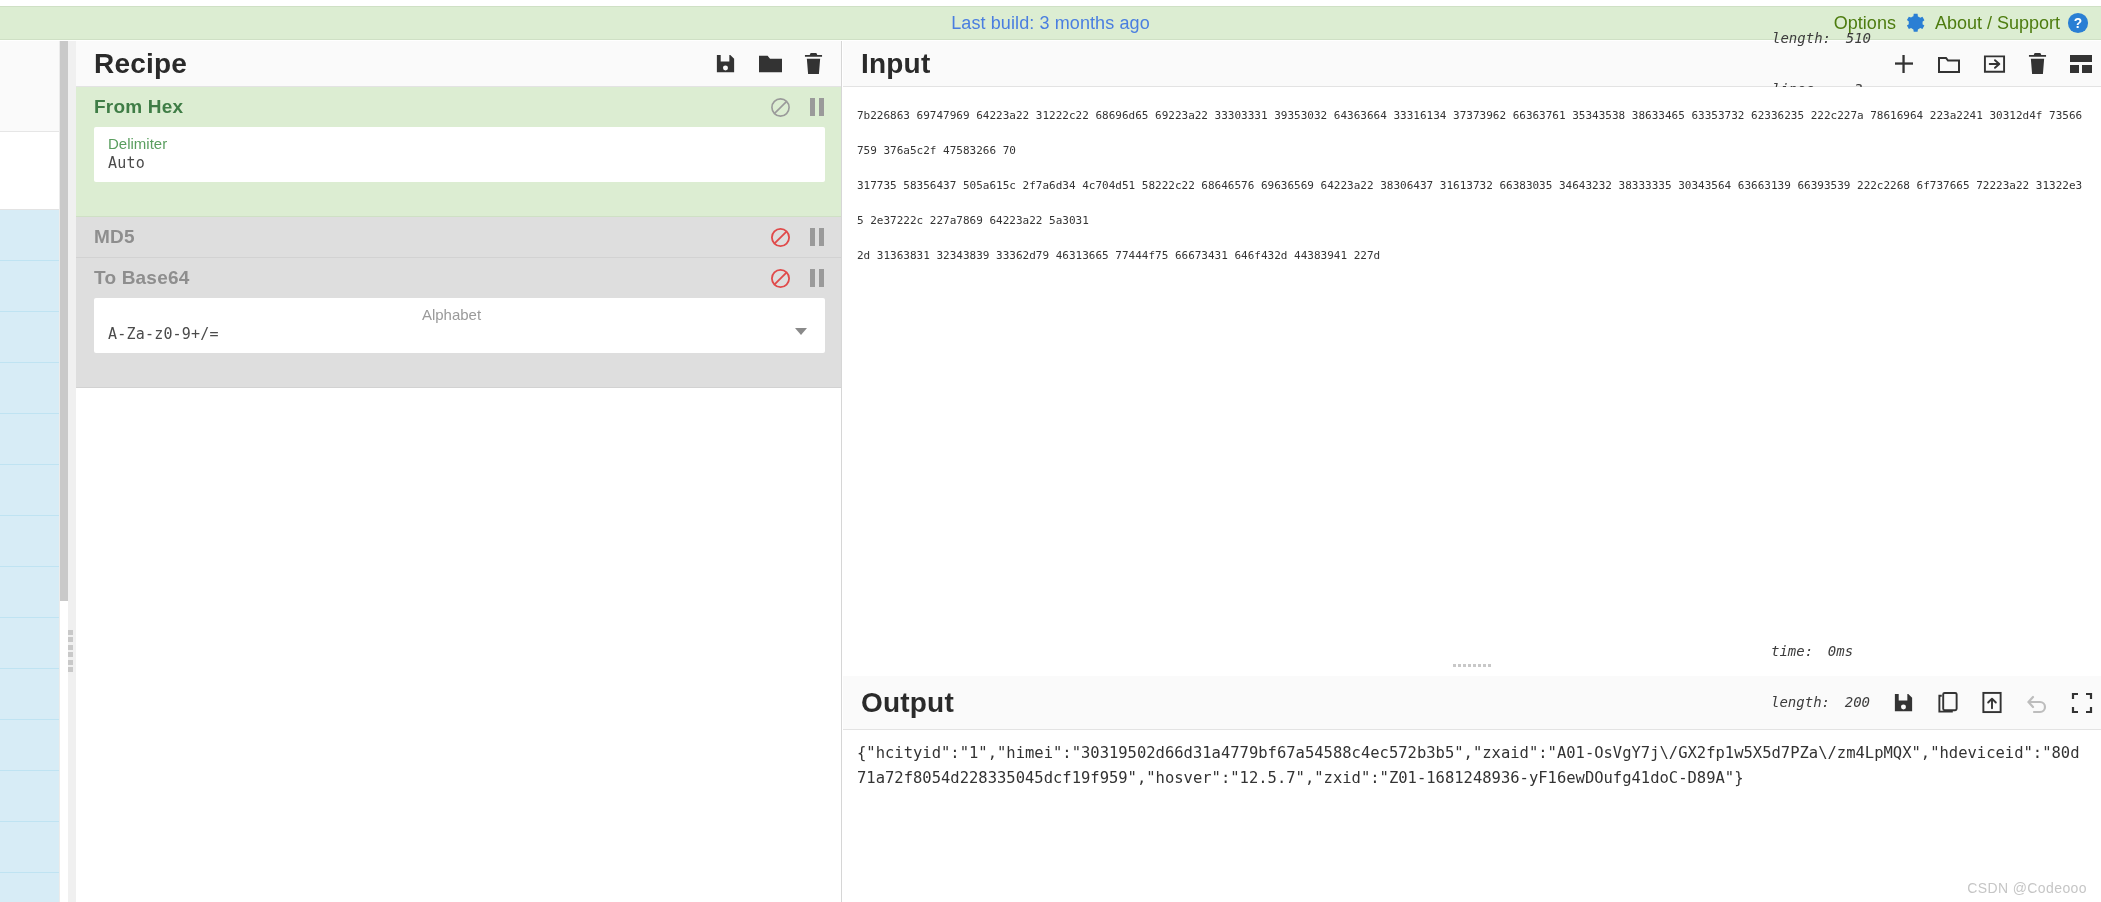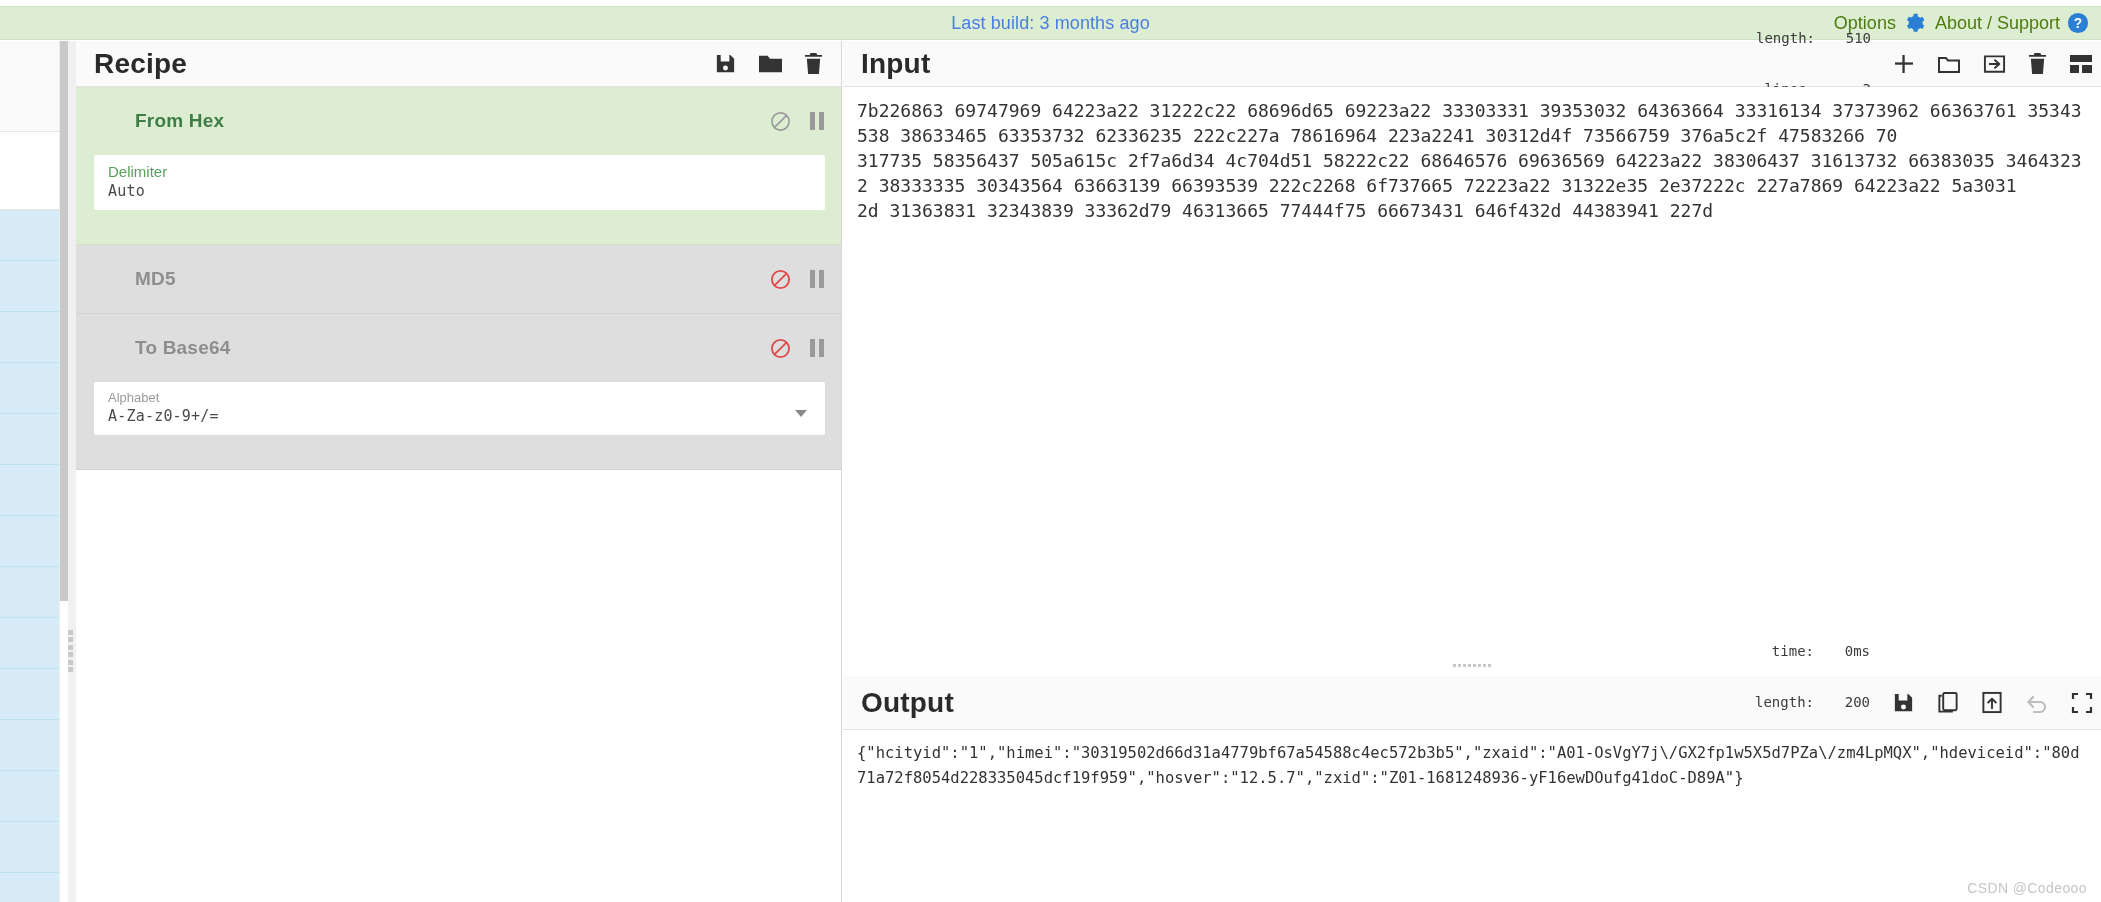--- a/index.html
+++ b/index.html
@@ -77,35 +77,35 @@
   .head-icons { display: flex; align-items: center; gap: 21px; }
   .head-icons .hi { cursor: pointer; line-height: 0; }
 
   .op {
     position: relative; padding: 0 0 0 0;
     border-bottom: 1px solid #d2d2d2;
   }
   .op-active { background: #dcedd2; border-bottom-color: #cfe0c5; }
   .op-disabled { background: #dedede; }
   .op-titlebar {
-    display: flex; align-items: center; height: 68px; padding: 0 16px 0 18px; margin-left: 41px;
+    display: flex; align-items: center; height: 40px; padding: 0 16px 0 18px;
   }
   .op-name { font-size: 19px; font-weight: bold; letter-spacing: .2px; }
   .op-active .op-name { color: #3f7d46; }
   .op-disabled .op-name { color: #8e8e8e; }
   .op-ctrls { margin-left: auto; display: flex; align-items: center; gap: 18px; }
   .op-ctrl { cursor: pointer; line-height: 0; }
 
   .op-args { padding: 0 16px 34px 18px; }
   .arg-field {
     background: #ffffff; border: none; border-radius: 2px;
     padding: 8px 12px 10px 14px; position: relative;
   }
   .arg-label-green { font-size: 15px; color: #5a9e5f; margin-bottom: 2px; }
-  .arg-label-gray  { font-size: 13px; color: #9a9a9a; margin-bottom: 2px; }
+  .arg-label-gray  { font-size: 15px; color: #9a9a9a; margin-bottom: 2px; text-align: center; }
   .arg-value {
     font-family: "DejaVu Sans Mono", monospace;
     font-size: 15px; color: #4b4b4b; letter-spacing: .2px;
   }
   .arg-select { display: flex; align-items: flex-end; }
   .arg-select .arg-body { flex: 1; }
   .caret-down {
     width: 0; height: 0; border-left: 6px solid transparent;
     border-right: 6px solid transparent; border-top: 7px solid #8a8a8a;
     margin: 0 6px 8px 0;
@@ -118,31 +118,31 @@
   .input-pane { position: absolute; left: 0; top: 0; width: 1258px; height: 613px; }
   .io-head {
     height: 46px; background: #fafafa; border-bottom: 1px solid #e3e3e3;
     display: flex; align-items: center; padding: 0 8px 0 18px;
   }
   .io-meta {
     font-family: "DejaVu Sans Mono", monospace;
     font-size: 14px; color: #3c3c3c; line-height: 17px; text-align: right;
     margin-left: auto; white-space: pre;
   }
-  .io-meta .mrow { display: flex; justify-content: flex-end; gap: 22px; }
+  .io-meta .mrow { display: flex; gap: 6px; font-style: italic; }
   .io-meta .mk { }
   .io-meta .mv { min-width: 34px; text-align: right; }
   .io-icons { display: flex; align-items: center; gap: 22px; margin-left: 22px; }
   .io-icons .hi { cursor: pointer; line-height: 0; }
 
   .io-body {
     position: absolute; left: 0; right: 0; top: 46px; bottom: 0;
     padding: 11px 14px 0 14px; background: #ffffff; overflow: hidden;
     font-family: "DejaVu Sans Mono", monospace;
-    font-size: 18px; line-height: 25px; color: #333333;
+    font-size: 11px; line-height: 35px; color: #333333;
     white-space: pre-wrap; word-break: break-all;
   }
 
   .io-splitter {
     position: absolute; left: 0; top: 613px; width: 1258px; height: 22px;
     background: #ffffff; display: flex; align-items: center; justify-content: center;
     cursor: row-resize;
   }
   .io-splitter .grip { display: flex; gap: 2px; }
   .io-splitter .grip i { width: 3px; height: 3px; background: #c8c8c8; display: block; }

